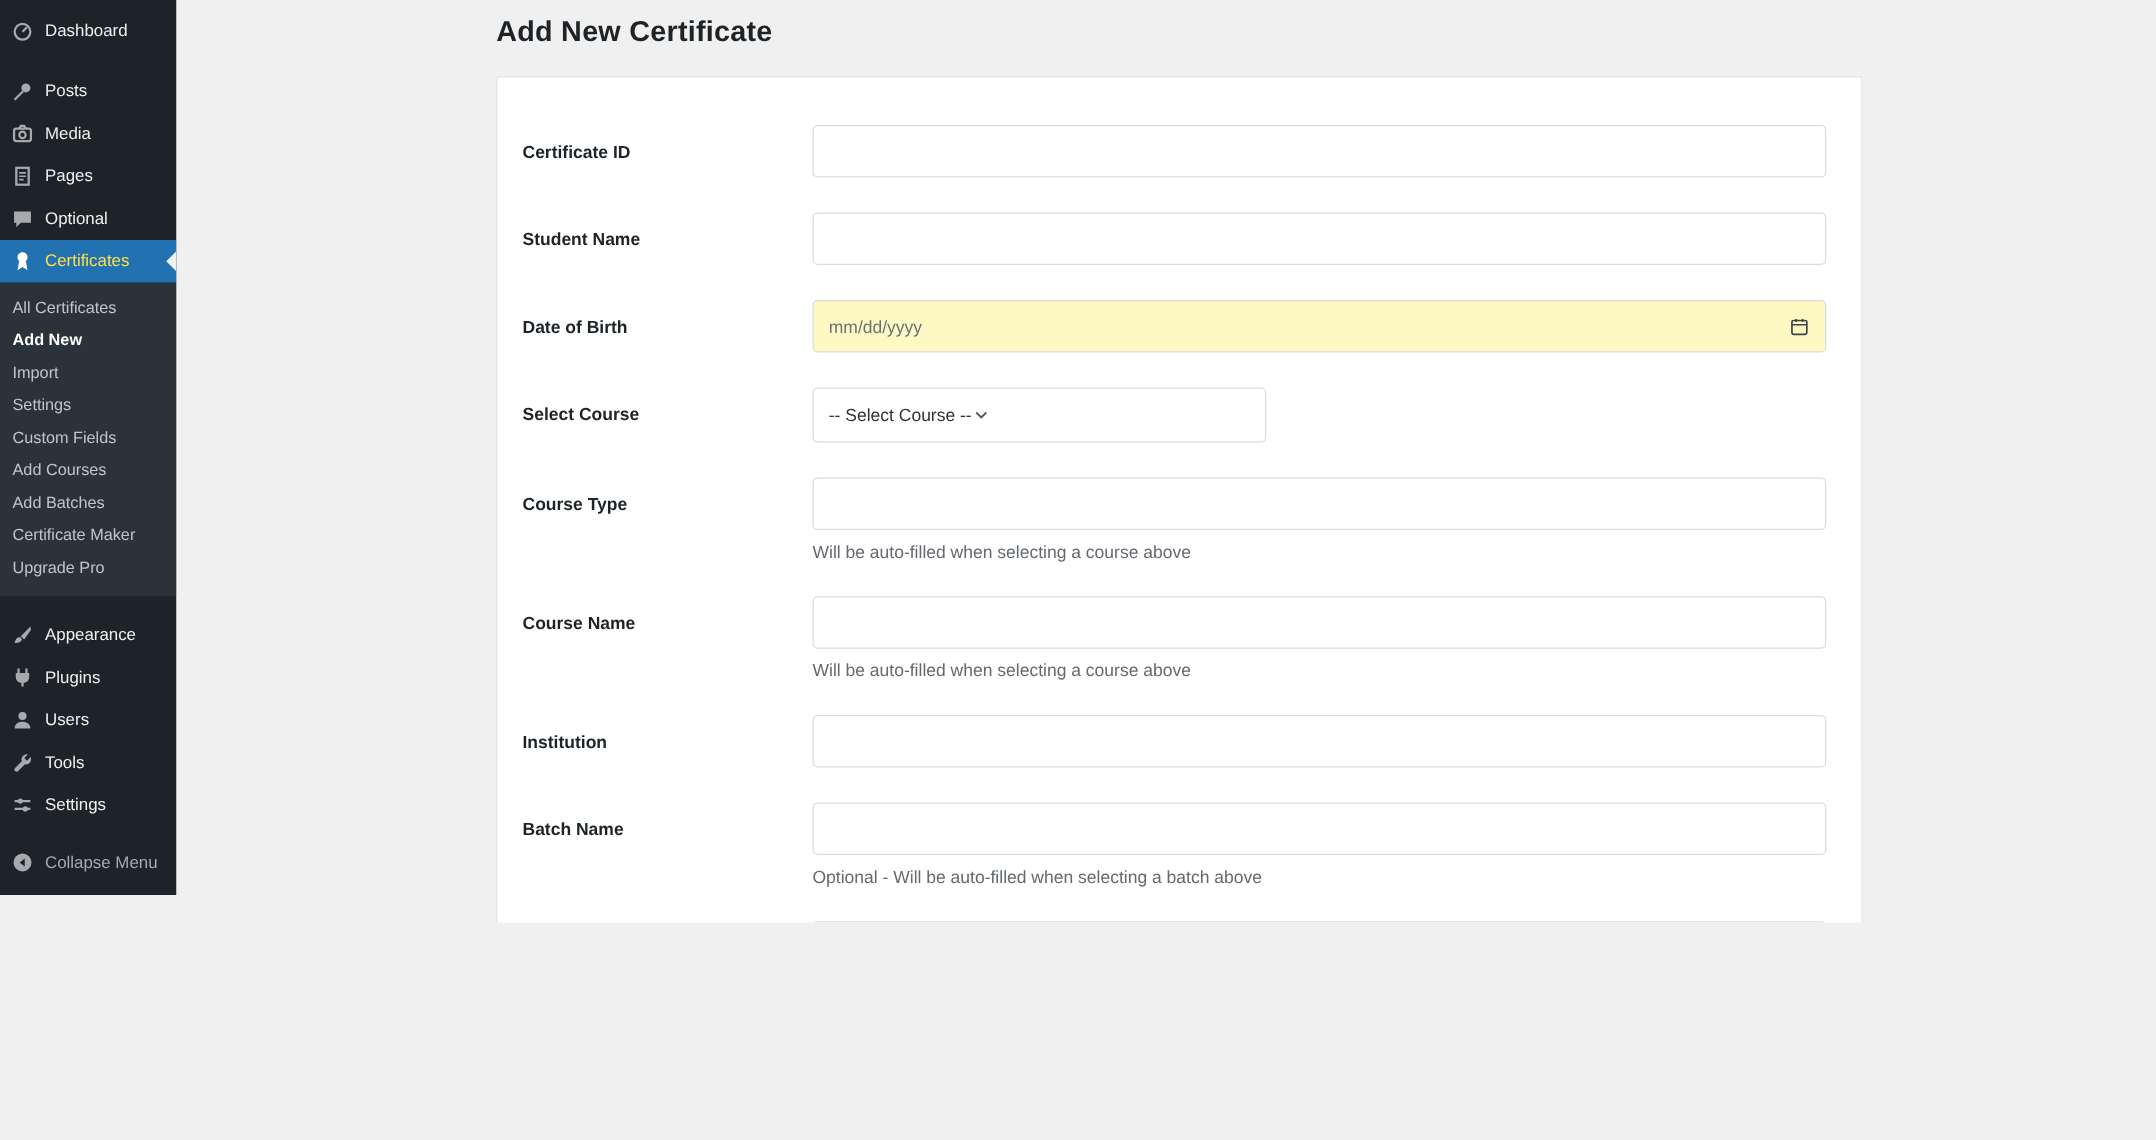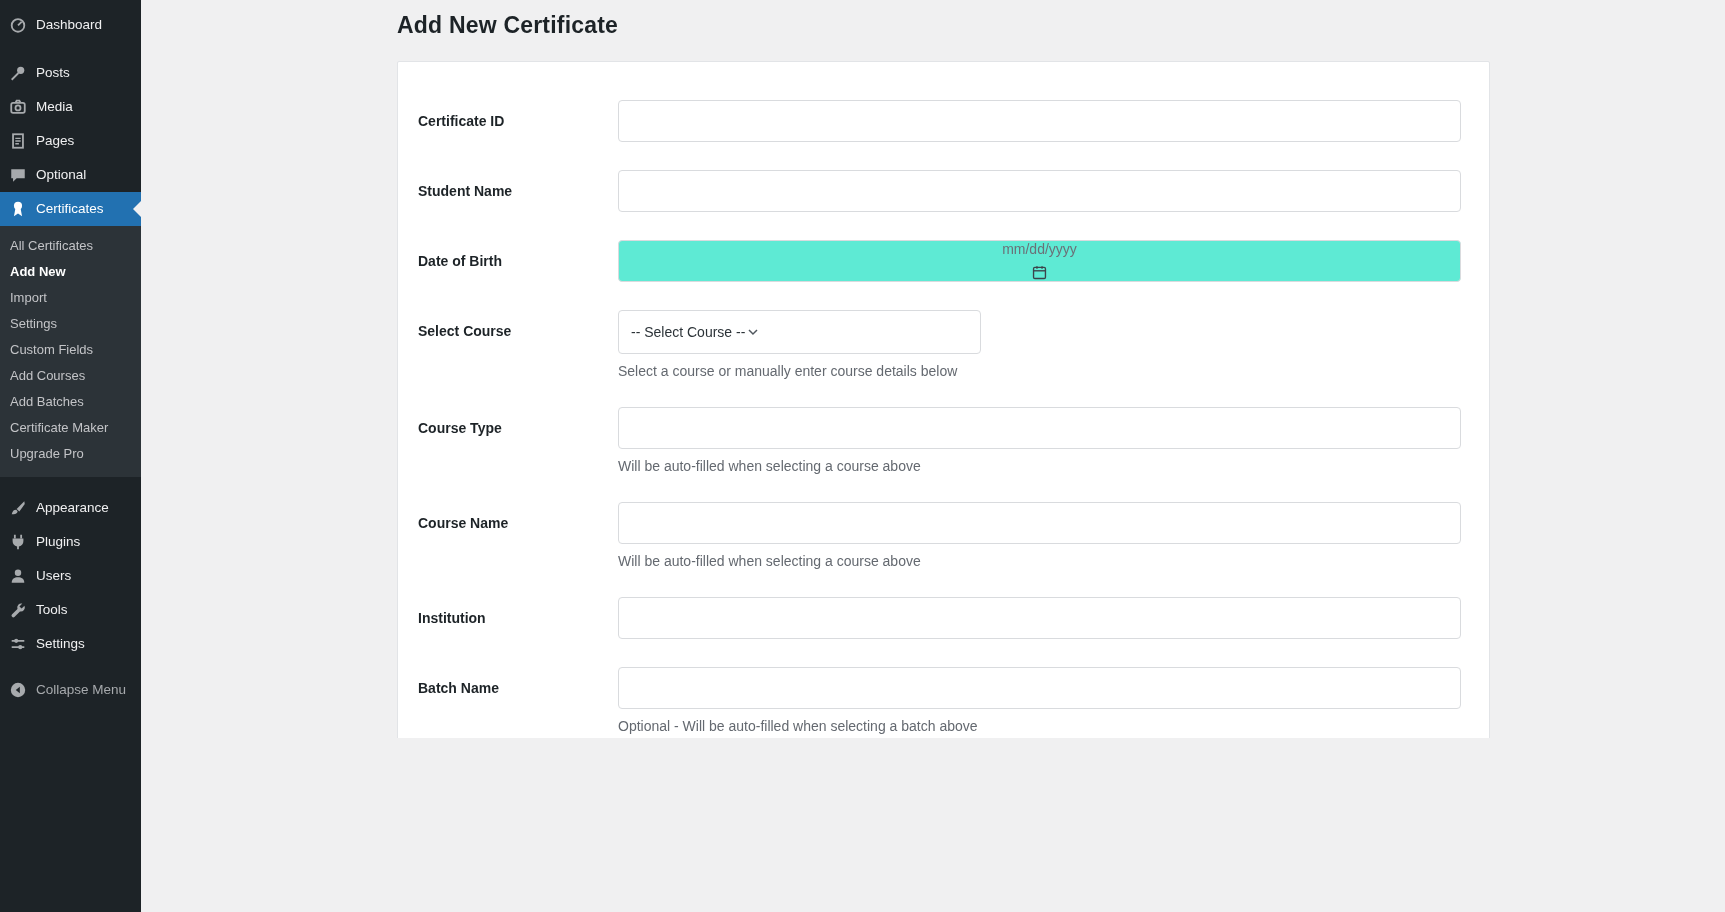--- a/index.html
+++ b/index.html
@@ -6,21 +6,21 @@
   html, body { margin: 0; padding: 0; }
   body {
     width: 1725px; height: 912px; overflow: hidden;
     font-family: "Liberation Sans", sans-serif;
     background: var(--content-bg, #f0f0f1);
     display: flex;
   }
 
   
   aside.admin-sidebar {
-    width: 141px; min-width: 141px; height: 912px;
+    width: 141px; min-width: 141px; height: 716px;
     background: var(--sidebar-bg, #1d2327);
     color: #f0f0f1;
     padding-top: 8px;
     overflow: hidden;
   }
   .menu-item {
     display: flex; align-items: center; gap: 9px;
     padding: 8px 8px 8px 9px;
     font-size: 13.5px;
     color: #f0f0f1;
@@ -28,21 +28,21 @@
     position: relative;
     line-height: 16px;
   }
   .menu-item .icon {
     width: 18px; height: 18px; flex: 0 0 18px;
     color: #a7aaad;
   }
   .menu-item .icon svg { width: 100%; height: 100%; display: block; }
   .menu-item.active {
     background: var(--accent, #2271b1);
-    color: #ffffff;
+    color: #fde047;
   }
   .menu-item.active .icon { color: #fff; }
   .active-arrow {
     position: absolute; right: 0; top: 50%;
     transform: translateY(-50%);
     width: 0; height: 0;
     border-top: 8px solid transparent;
     border-bottom: 8px solid transparent;
     border-right: 8px solid var(--content-bg, #f0f0f1);
   }
@@ -72,21 +72,21 @@
     letter-spacing: 0.2px;
   }
   .card {
     margin-top: 22px;
     background: #fff;
     border: 1px solid #e2e4e7;
     border-radius: 2px;
     padding: 38px 28px 60px 20px;
     min-height: 900px;
   }
-  .form-row { display: flex; margin-bottom: 28px; }
+  .form-row { display: flex; margin-bottom: 28px; gap: 32px; }
   .field-label {
     width: 200px; min-width: 200px;
     font-size: 14px; font-weight: 700;
     color: var(--heading, #1d2327);
     padding-top: 13px;
     line-height: 16px;
   }
   .field-col { flex: 1; min-width: 0; }
   input.text-input {
     width: 100%; height: 42px;
@@ -95,25 +95,24 @@
     background: #fff;
     font-family: "Liberation Sans", sans-serif;
     font-size: 14px; color: #2c3338;
     padding: 0 12px;
     outline: none;
   }
   .date-control {
     width: 100%; height: 42px;
     border: 1px solid var(--input-border, #d9dbde);
     border-radius: 4px;
-    background: #5eead4;
+    background: #fef9c3;
     display: flex; align-items: center; justify-content: space-between;
     padding: 0 12px;
     cursor: text;
-    flex-direction: column;
   }
   .date-value { font-size: 14px; color: #2c3338; }
   .date-value.placeholder { color: #6b7178; }
   .calendar-icon { width: 17px; height: 17px; color: #3c434a; cursor: pointer; }
   .calendar-icon svg { width: 100%; height: 100%; display: block; }
   .select-control {
     width: 363px; height: 44px;
     border: 1px solid var(--input-border, #d9dbde);
     border-radius: 4px;
     background: #fff;
@@ -293,21 +292,20 @@
             <div class="field-label">Select Course</div>
             <div class="field-col">
               <div class="select-control">
                 <span class="select-value">-- Select Course --</span>
                 <span class="chevron-icon">
                   <svg viewBox="0 0 20 20">
                     <path d="M5 7.5 l5 5 5-5" fill="none" stroke="currentColor" stroke-width="1.8"></path>
                   </svg>
                 </span>
               </div>
-              <div class="help">Select a course or manually enter course details below</div>
             </div>
           </div>
           <div class="form-row">
             <div class="field-label">Course Type</div>
             <div class="field-col"><input class="text-input" type="text" style=""><div class="help">Will be auto-filled when selecting a course above</div></div>
           </div>
           <div class="form-row">
             <div class="field-label">Course Name</div>
             <div class="field-col"><input class="text-input" type="text" style=""><div class="help">Will be auto-filled when selecting a course above</div></div>
           </div>

